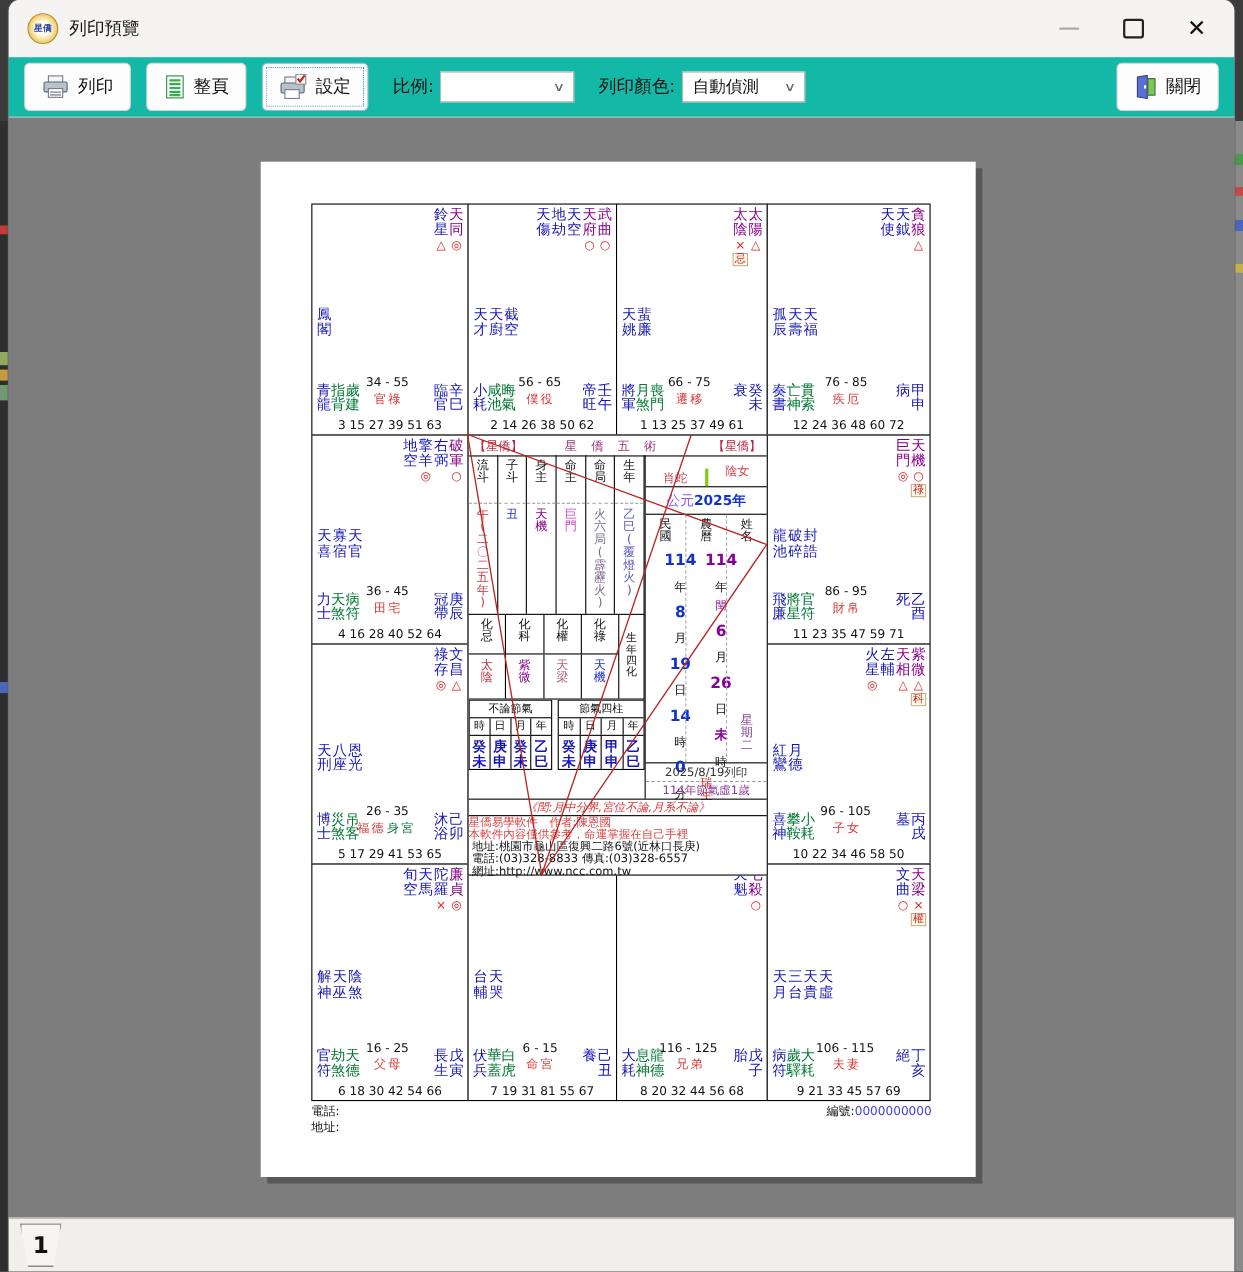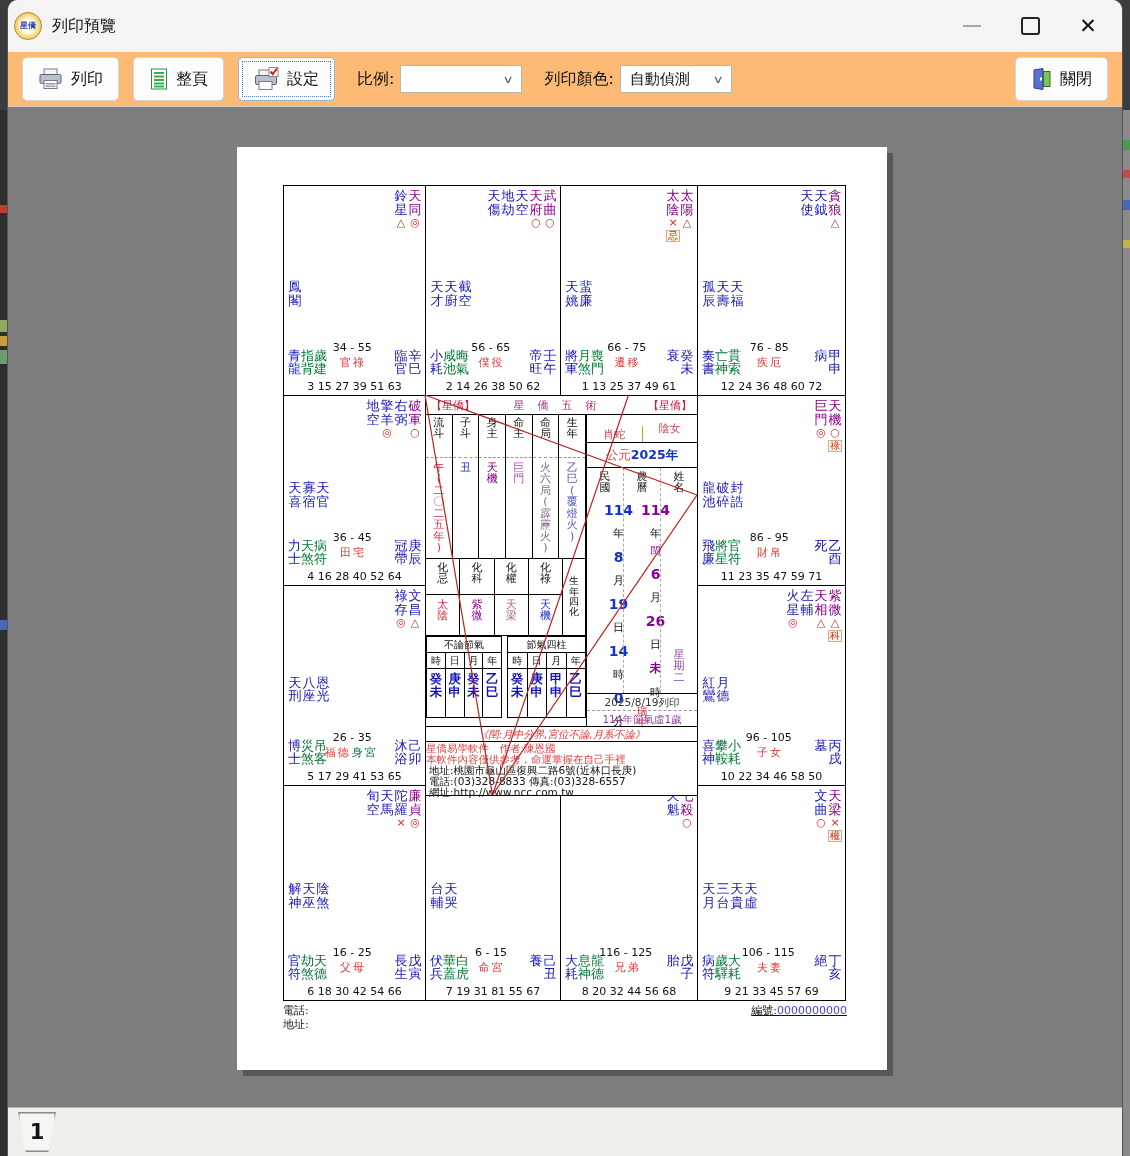--- a/index.html
+++ b/index.html
@@ -1,28 +1,28 @@
 <!DOCTYPE html>
 <html><head>
 <meta charset="utf-8">
 <style>
   html,body{margin:0;padding:0;}
   body{width:1130px;height:1156px;background:#3c3c3c;font-family:"DejaVu Sans",sans-serif;position:relative;overflow:hidden;color:#111;}
   .window{position:absolute;left:8px;top:0;width:1114px;height:1156px;background:#f2f0ee;border-radius:10px 10px 0 0;box-shadow:0 0 0 1px #555;}
   
   .titlebar{position:absolute;left:0;top:0;width:100%;height:52px;background:#f6f4f2;border-radius:10px 10px 0 0;display:flex;align-items:center;}
-  .app-badge{width:26px;height:26px;margin-left:6px;border-radius:50%;background:radial-gradient(circle,#fffbe8 35%,#edc554 75%,#c9992c 100%);border:1px solid #b8892a;display:flex;align-items:center;justify-content:center;font-size:8px;line-height:1;color:#2a3fa8;font-weight:bold;flex:none;}
+  .app-badge{width:26px;height:26px;margin-left:17px;border-radius:50%;background:radial-gradient(circle,#fffbe8 35%,#edc554 75%,#c9992c 100%);border:1px solid #b8892a;display:flex;align-items:center;justify-content:center;font-size:8px;line-height:1;color:#2a3fa8;font-weight:bold;flex:none;}
   .win-title{margin-left:10px;font-size:16px;}
   .win-controls{margin-left:auto;display:flex;align-items:center;margin-right:22px;gap:34px;}
   .ctrl{display:flex;align-items:center;justify-content:center;width:24px;height:24px;}
   .ctrl-min-glyph{width:18px;height:2px;background:#a9a9a9;}
   .ctrl-max-glyph{width:15px;height:14px;border:2px solid #222;border-radius:3px;}
   .ctrl-close-glyph{font-size:21px;color:#111;line-height:1;}
   
-  .toolbar{position:absolute;left:0;top:52px;width:100%;height:55px;background:#fdba74;border-bottom:1px solid #cfcdca;display:flex;align-items:center;padding:0;box-sizing:border-box;}
+  .toolbar{position:absolute;left:0;top:52px;width:100%;height:55px;background:#14b8a6;border-bottom:1px solid #cfcdca;display:flex;align-items:center;padding:0;box-sizing:border-box;}
   .tbtn{height:42px;background:#fdfdfd;border:1px solid #d6d4d1;border-radius:5px;display:flex;align-items:center;gap:7px;padding:0 15px;font-size:16px;margin-left:14px;cursor:default;}
   .tbtn.focused{border:1px solid #8fb8dc;outline:1px dotted #3f7fbf;outline-offset:-5px;}
   .tool-label{font-size:16px;margin-left:22px;}
   .dropdown{height:28px;border:1px solid #b7b5b2;background:#fff;display:flex;align-items:center;justify-content:space-between;padding:0 9px;font-size:15px;margin-left:6px;box-sizing:border-box;}
   .chev{color:#666;font-size:11px;transform:scaleX(1.4);}
   .close-group{margin-left:auto;margin-right:14px;}
   
   .preview{position:absolute;left:0;top:107px;width:100%;height:1000px;background:#7d7d7d;overflow:hidden;}
   .page{position:absolute;left:229px;top:40px;width:650px;height:923px;background:#fff;box-shadow:6px 6px 0 #585858;}
   .grid{position:absolute;left:46px;top:38px;width:563px;height:816px;}
@@ -53,38 +53,38 @@
   .c-startable{position:absolute;left:0;top:18px;width:160px;height:144px;display:flex;border-right:1px solid #000;box-sizing:border-box;}
   .si-col{flex:1;border-right:1px solid #000;display:flex;flex-direction:column;align-items:center;min-width:0;}
   .si-col:last-child{border-right:none;}
   .si-head{height:44px;width:100%;display:flex;justify-content:center;padding-top:3px;border-bottom:1px dashed #999;box-sizing:border-box;font-size:11px;}
   .si-val{padding-top:4px;font-size:11px;}
   .c-sihua{position:absolute;left:0;top:162px;width:160px;height:78px;display:flex;border-top:1px solid #000;border-right:1px solid #000;border-bottom:1px solid #000;box-sizing:border-box;}
   .sh-col{flex:1;border-right:1px solid #000;display:flex;flex-direction:column;align-items:center;}
   .sh-head{height:36px;width:100%;display:flex;justify-content:center;padding-top:3px;border-bottom:1px solid #000;box-sizing:border-box;font-size:11px;}
   .sh-val{padding-top:4px;font-size:11px;}
   .sh-side{width:22px;flex:none;display:flex;align-items:center;justify-content:center;font-size:10px;}
-  .c-jieqi{position:absolute;left:0;top:240px;width:160px;height:82px;display:flex;box-sizing:border-box;}
+  .c-jieqi{position:absolute;left:0;top:240px;width:160px;height:64px;display:flex;box-sizing:border-box;}
   .jq{border:1px solid #000;display:flex;flex-direction:column;box-sizing:border-box;background:#fff;}
   .jq-a{width:76px;margin-right:5px;}
   .jq-b{width:79px;}
   .jq-title{height:15px;border-bottom:1px solid #000;text-align:center;font-size:10px;line-height:15px;}
   .jq-heads{display:flex;height:15px;border-bottom:1px solid #000;}
   .jq-heads div{flex:1;border-right:1px solid #000;text-align:center;font-size:10px;line-height:15px;}
   .jq-heads div:last-child{border-right:none;}
   .jq-vals{display:flex;flex:1;}
   .jq-vals .jqc{flex:1;border-right:1px solid #000;display:flex;justify-content:center;padding-top:3px;}
   .jq-vals .jqc:last-child{border-right:none;}
   .jq-vals .vcol{font-size:12.5px;font-weight:600;color:#1414b8;}
   .c-right{position:absolute;left:160px;top:18px;width:111px;height:312px;box-sizing:border-box;}
   .zr-row1{height:28px;display:flex;border-bottom:1px solid #000;}
   .zr-row1 div{flex:1;display:flex;align-items:center;justify-content:center;font-size:11px;color:#cc4455;}
-  .zr-row1 div:first-child{border-right:1px solid #84cc16;margin-top:12px;}
+  .zr-row1 div:first-child{border-right:3px solid #84cc16;margin-top:12px;}
   .zr-row2{height:24px;border-bottom:1px solid #000;text-align:center;font-size:12.5px;line-height:24px;}
-  .zr-g-prefix{color:#ef4444;}
+  .zr-g-prefix{color:#8b5cf6;}
   .zr-g-year{color:#1133cc;font-weight:bold;}
   .zr-cols{height:225px;display:flex;}
   .zr-col{flex:1;display:flex;flex-direction:column;align-items:center;padding-top:3px;min-width:0;}
   .zr-col + .zr-col{border-left:1px dashed #aaa;}
   .zr-col .vcol{font-size:11px;}
   .zr-item{margin-top:8px;font-size:11px;padding-left:27px;}
   .zr-num{font-size:14px;font-weight:bold;color:#1133cc;}
   .zr-lnum{font-size:14px;font-weight:bold;color:#880099;}
   .zr-leap{font-size:10px;color:#880099;margin-top:3px;}
   .zr-lchar{font-size:12px;color:#880099;font-weight:bold;}
@@ -94,21 +94,21 @@
   .zr-print{height:16px;border-top:1px solid #000;border-bottom:1px dashed #999;text-align:center;font-size:10.5px;line-height:16px;color:#333;}
   .zr-age{height:17px;text-align:center;font-size:10.5px;line-height:17px;color:#884499;}
   .c-note{position:absolute;left:0;top:330px;width:100%;height:16px;border-top:1px solid #000;border-bottom:1px solid #000;box-sizing:border-box;text-align:center;font-size:10.5px;line-height:14px;color:#dd3333;font-style:italic;}
   .c-footer{position:absolute;left:0;top:347px;width:100%;font-size:10.5px;line-height:1.04;}
   .fl{text-align:left;}
   .fl-left{text-align:left;padding-left:3px;}
   .fl-red{color:#dd4444;}
   .lines-svg{position:absolute;left:0;top:0;z-index:5;pointer-events:none;}
   .pf-phone{position:absolute;left:46px;top:856px;font-size:11px;}
   .pf-addr{position:absolute;left:46px;top:870px;font-size:11px;}
-  .pf-serial{position:absolute;right:40px;top:856px;font-size:11px;text-decoration:underline;}
+  .pf-serial{position:absolute;right:40px;top:856px;font-size:11px;}
   .pf-serial span{color:#4444dd;}
   
   .bottombar{position:absolute;left:0;top:1107px;width:100%;height:49px;background:#f1efec;border-top:1px solid #b5b3b0;box-sizing:border-box;}
   .page-tab{position:absolute;left:10px;top:4px;width:38px;height:40px;background:#f7f5f3;clip-path:polygon(0 0,100% 0,80% 100%,20% 100%);box-shadow:inset 0 0 0 1.5px #8a8a8a;display:flex;align-items:center;justify-content:center;font-size:21px;font-weight:bold;}
   
   .edge{position:absolute;top:110px;width:8px;height:1046px;}
   .edge-left{left:0;background:#2e2e2e;}
   .edge-right{right:0;background:#8a8a8a;}
   .bit{position:absolute;width:8px;}
   

